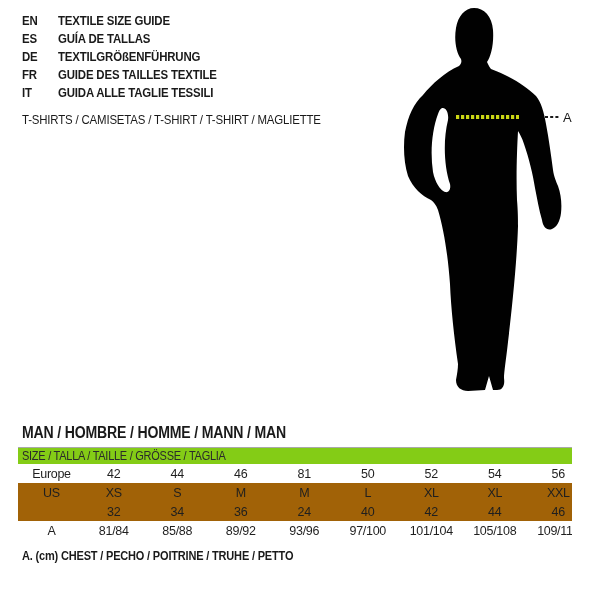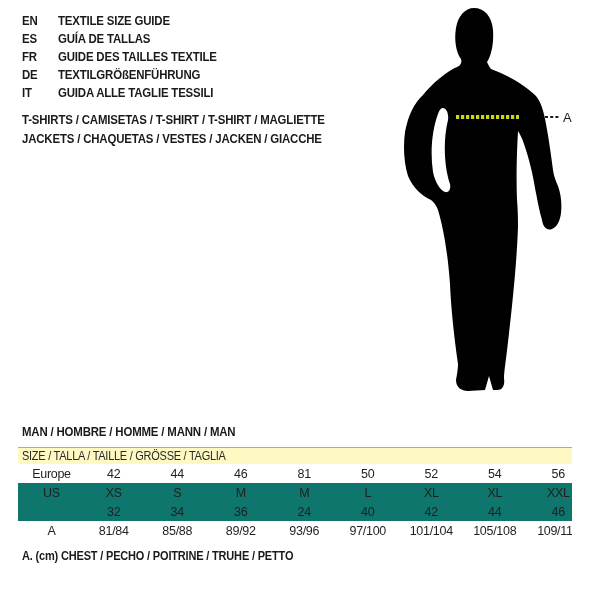--- a/index.html
+++ b/index.html
@@ -9,78 +9,77 @@
   }
   
   .cx{display:inline-block;transform:scaleX(0.88);transform-origin:0 50%;white-space:nowrap;}
 
   
   .lang-list{position:absolute;left:22px;top:12px;}
   .lang-row{display:flex;height:18px;line-height:18px;font-size:13px;font-weight:bold;letter-spacing:-0.2px;}
   .lang-code{width:36px;}
 
   
-  .categories{position:absolute;left:22px;top:111px;font-size:13px;font-weight:bold;letter-spacing:-0.2px;}
+  .categories{position:absolute;left:22px;top:111px;font-size:13px;font-weight:normal;letter-spacing:-0.2px;}
   .categories .cat-line{height:18.5px;line-height:18.5px;}
 
   
   .figure-svg{position:absolute;left:390px;top:0;}
 
   
-  .gender-heading{position:absolute;left:22px;top:424px;font-size:13px;font-weight:bold;letter-spacing:-0.2px;}
+  .gender-heading{position:absolute;left:22px;top:424px;font-size:16px;font-weight:bold;letter-spacing:-0.2px;}
 
   
   .size-table{
     position:absolute;left:18px;top:447px;width:572px;
     border-collapse:collapse;table-layout:fixed;
     font-size:12.5px;letter-spacing:-0.3px;color:#1f1f1f;
   }
   .size-table col.col-label{width:64px;}
   .size-table thead th{
-    background:#fef9c3;border-top:1px solid #a9a9a9;height:16px;
+    background:#84cc16;border-top:1px solid #a9a9a9;height:16px;
     font-weight:normal;text-align:left;padding:0 0 0 4px;color:#2a2a2a;font-size:12.5px;
   }
   .size-table tbody th{font-weight:normal;text-align:center;padding-left:4px;height:17px;}
   .size-table tbody td{text-align:center;height:17px;padding:0;}
-  .size-table tr.shaded th,.size-table tr.shaded td{background:#0f766e;}
+  .size-table tr.shaded th,.size-table tr.shaded td{background:#a16207;}
 
   
   .footnote{position:absolute;left:22px;top:549px;font-size:12.5px;font-weight:bold;letter-spacing:-0.2px;}
 </style>
 </head>
 <body>
 
 <div class="page">
 
   <div class="lang-list">
     <div class="lang-row">
       <span class="lang-code"><span class="cx">EN</span></span>
       <span class="lang-label"><span class="cx">TEXTILE SIZE GUIDE</span></span>
     </div>
     <div class="lang-row">
       <span class="lang-code"><span class="cx">ES</span></span>
       <span class="lang-label"><span class="cx">GUÍA DE TALLAS</span></span>
     </div>
     <div class="lang-row">
+      <span class="lang-code"><span class="cx">DE</span></span>
+      <span class="lang-label"><span class="cx">TEXTILGRÖßENFÜHRUNG</span></span>
+    </div>
+    <div class="lang-row">
       <span class="lang-code"><span class="cx">FR</span></span>
       <span class="lang-label"><span class="cx">GUIDE DES TAILLES TEXTILE</span></span>
-    </div>
-    <div class="lang-row">
-      <span class="lang-code"><span class="cx">DE</span></span>
-      <span class="lang-label"><span class="cx">TEXTILGRÖßENFÜHRUNG</span></span>
     </div>
     <div class="lang-row">
       <span class="lang-code"><span class="cx">IT</span></span>
       <span class="lang-label"><span class="cx">GUIDA ALLE TAGLIE TESSILI</span></span>
     </div>
   </div>
 
   <div class="categories">
     <div class="cat-line"><span class="cx">T-SHIRTS / CAMISETAS / T-SHIRT / T-SHIRT / MAGLIETTE</span></div>
-    <div class="cat-line"><span class="cx">JACKETS / CHAQUETAS / VESTES / JACKEN / GIACCHE</span></div>
   </div>
 
   <svg class="figure-svg" width="210" height="410" viewBox="0 0 210 410" xmlns="http://www.w3.org/2000/svg">
     <path fill="#010101" fill-rule="evenodd" d="
           M 84,8
           C 94,8 102,16 103,30
           C 104,44 101,56 97,62
           C 99,66 100,68 101,69
           C 120,76 136,86 146,96
           C 151,102 154,112 156,124

